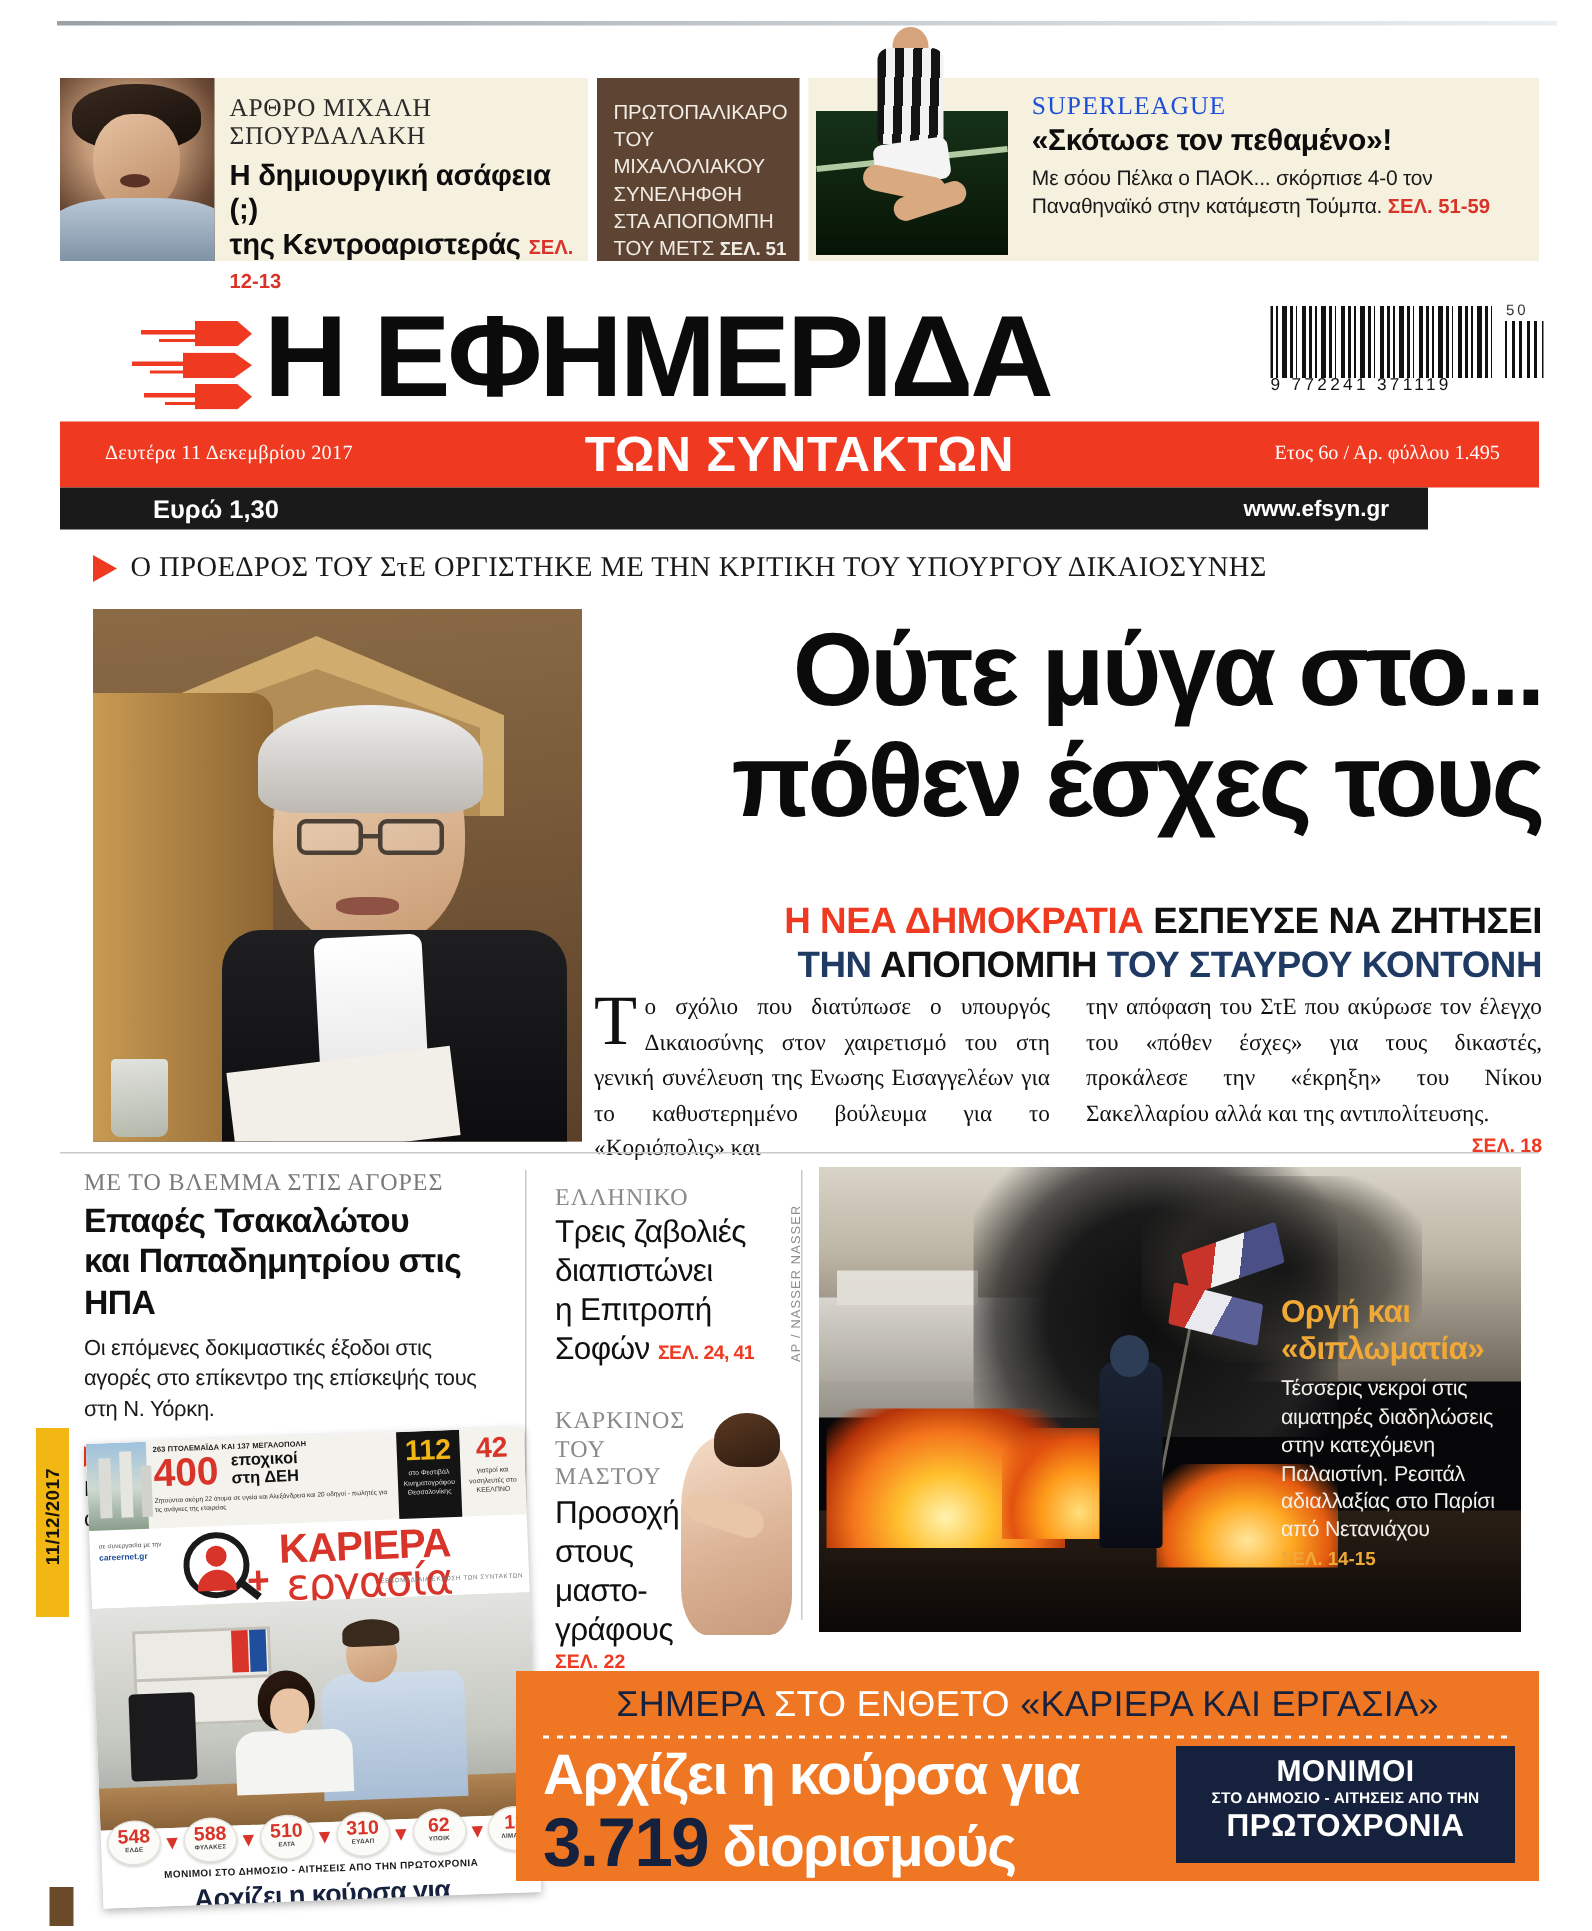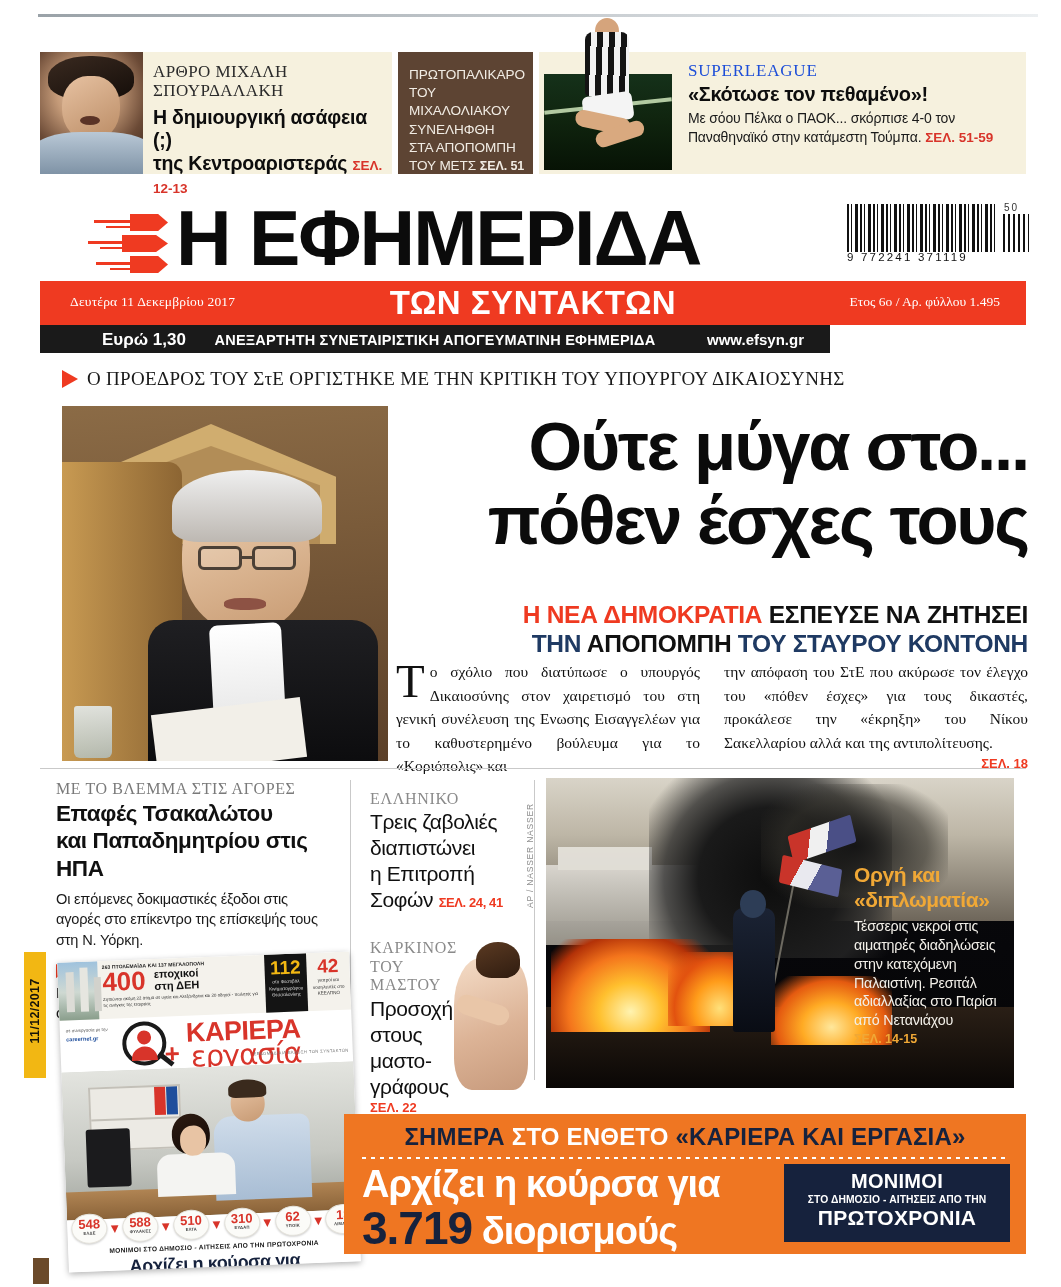--- a/index.html
+++ b/index.html
@@ -91,21 +91,21 @@
 
   
   .redstrip { position:absolute; left:40px; top:281px; width:986px; height:44px; background:#ef3a21; color:#fff; }
   .redstrip .date { position:absolute; left:30px; top:13px; font-family:"Liberation Serif", serif;
                     font-size:13.5px; letter-spacing:.2px; }
   .redstrip .center { position:absolute; left:0; right:0; top:2px; text-align:center;
                       font-weight:bold; font-size:33px; letter-spacing:.5px; line-height:40px; }
   .redstrip .issue { position:absolute; right:26px; top:13px; font-family:"Liberation Serif", serif; font-size:13.5px; }
 
   
-  .blackstrip { position:absolute; left:40px; top:325px; width:790px; height:28px; background:#1a1a1a; color:#fff; }
+  .blackstrip { position:absolute; left:40px; top:325px; width:912px; height:28px; background:#1a1a1a; color:#fff; }
   .blackstrip .euro { position:absolute; left:62px; top:5px; font-weight:bold; font-size:17px; }
   .blackstrip .slogan { position:absolute; left:0; right:0; top:7px; text-align:center;
                         font-weight:bold; font-size:14.5px; letter-spacing:.2px; }
   .blackstrip .site { position:absolute; right:26px; top:6px; font-weight:bold; font-size:15px; }
 
   
   .lead-kick { position:absolute; left:62px; top:366px; width:960px; height:26px; display:flex; align-items:center; gap:9px; }
   .tri { width:0; height:0; border-left:16px solid #ef3a21; border-top:9px solid transparent;
          border-bottom:9px solid transparent; flex:0 0 auto; }
   .lead-kick span.k { font-family:"Liberation Serif", serif; font-size:19px; letter-spacing:.3px; color:#1a1a1a; }
@@ -286,21 +286,21 @@
   .bub .n { font-size:13px; font-weight:bold; color:#d8342a; line-height:13px; }
   .bub .l { font-size:4.2px; font-weight:bold; color:#444; letter-spacing:.2px; }
   .arr { color:#d8342a; font-size:13px; font-weight:bold; }
   .mag-bot .cap { position:absolute; left:0; top:28px; width:100%; text-align:center; font-size:6.6px;
                   font-weight:bold; color:#1a1a1a; letter-spacing:.3px; }
   .mag-bot .cap2 { position:absolute; left:0; top:38px; width:100%; text-align:center; font-size:18px;
                   font-weight:bold; color:#16223d; letter-spacing:-.4px; }
 
   
   .obanner { position:absolute; left:344px; top:1114px; width:682px; height:140px; background:#ef7622; }
-  .ob-l1 { position:absolute; left:0; right:0; top:9px; text-align:center; font-weight:bold; font-size:24px;
+  .ob-l1 { position:absolute; left:0; right:0; top:9px; text-align:center; font-weight:normal; font-size:24px;
            letter-spacing:.2px; color:#fff; }
   .ob-l1 .dk { color:#16223d; }
   .ob-dots { position:absolute; left:18px; right:18px; top:43px; height:2px;
              background: repeating-linear-gradient(90deg,#fff 0 4px, transparent 4px 9px); }
   .ob-big { position:absolute; left:18px; top:48px; width:420px; color:#fff; font-weight:bold;
             font-size:38px; line-height:44px; letter-spacing:-1px; }
   .ob-big .num { color:#16223d; font-size:46px; }
   .ob-box { position:absolute; right:16px; top:50px; width:226px; height:78px; background:#16223d; color:#fff;
             text-align:center; padding-top:6px; }
   .ob-box .t1 { font-weight:bold; font-size:20px; letter-spacing:.3px; }
@@ -391,21 +391,20 @@
   </div>
 
   <div class="redstrip">
     <div class="date">Δευτέρα 11 Δεκεμβρίου 2017</div>
     <div class="center">ΤΩΝ ΣΥΝΤΑΚΤΩΝ</div>
     <div class="issue">Ετος 6ο / Αρ. φύλλου 1.495</div>
   </div>
 
   <div class="blackstrip">
     <div class="euro">Ευρώ 1,30</div>
-    <div class="slogan">ΑΝΕΞΑΡΤΗΤΗ ΣΥΝΕΤΑΙΡΙΣΤΙΚΗ ΑΠΟΓΕΥΜΑΤΙΝΗ ΕΦΗΜΕΡΙΔΑ</div>
     <div class="site">www.efsyn.gr</div>
   </div>
 
   <div class="lead-kick">
     <span class="tri"></span>
     <span class="k">Ο ΠΡΟΕΔΡΟΣ ΤΟΥ ΣτΕ ΟΡΓΙΣΤΗΚΕ ΜΕ ΤΗΝ ΚΡΙΤΙΚΗ ΤΟΥ ΥΠΟΥΡΓΟΥ ΔΙΚΑΙΟΣΥΝΗΣ</span>
   </div>
 
   <div class="lead-photo">
     <div class="lp-wall"></div>

